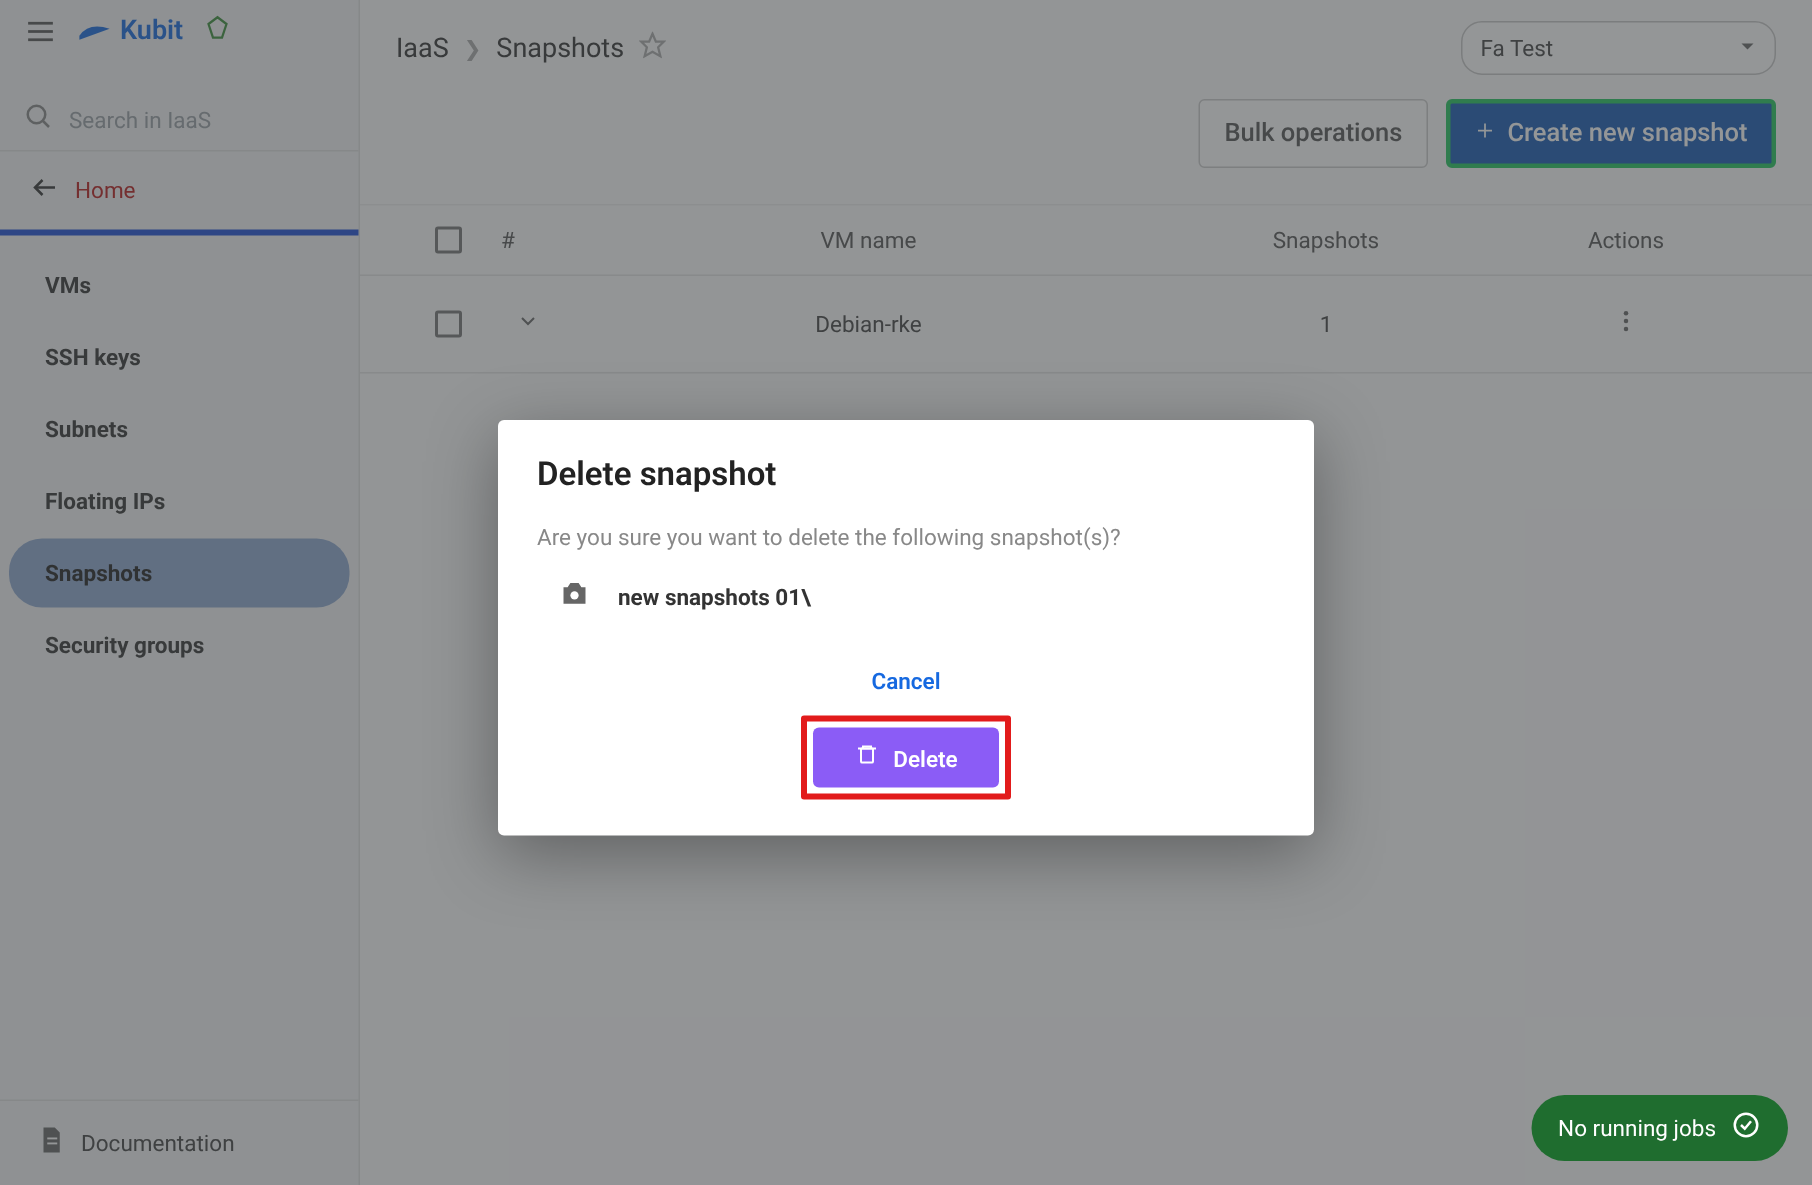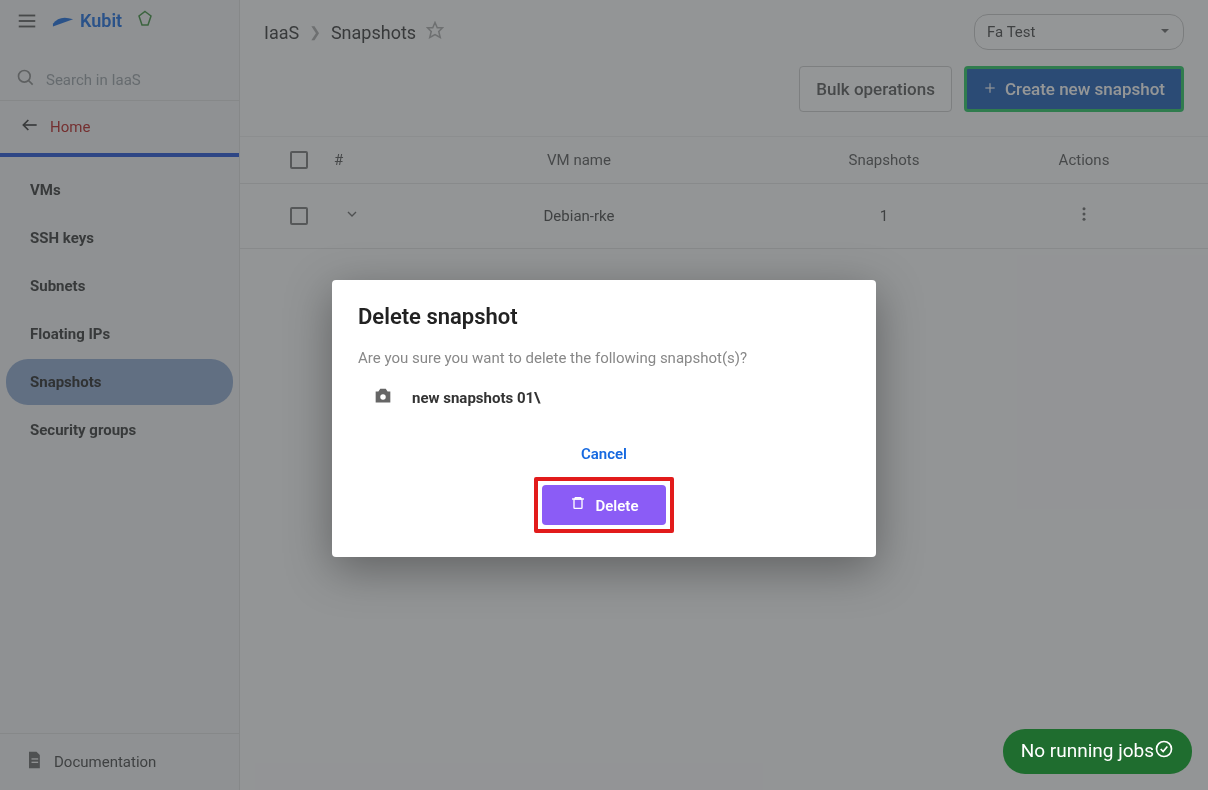--- a/index.html
+++ b/index.html
@@ -44,21 +44,21 @@
   .overlay { position:absolute; inset:0; background:rgba(60,63,66,0.55); display:flex; align-items:flex-start; justify-content:center; padding-top:280px;}
   .dialog { background:#fff; width:544px; border-radius:4px; box-shadow:0 12px 46px rgba(0,0,0,0.35); padding:24px 26px;}
   .dialog-title { font-size:22px; font-weight:600; color:#222; margin-bottom:20px;}
   .dialog-text { font-size:15px; color:#888; margin-bottom:18px;}
   .snap-line { display:flex; align-items:center; gap:18px; padding-left:14px; margin-bottom:34px;}
   .snap-name { font-weight:700; color:#333; font-size:15px;}
   .dialog-actions { display:flex; justify-content:flex-end; align-items:center; gap:14px;flex-direction:column;}
   .cancel-btn { color:#1669e0; font-weight:600; font-size:15px; cursor:pointer; background:none; border:none;}
   .delete-wrap { border:4px solid #e21b1b; padding:4px; border-radius:2px;}
   .delete-btn { background:#8b5cf6; color:#fff; border:none; border-radius:4px; padding:10px 28px; font-size:15px; font-weight:600; display:flex; align-items:flex-end; gap:10px; cursor:pointer;}
-  .jobs-pill { position:absolute; right:16px; bottom:16px; background:#1f6d2f; color:#fff; border-radius:22px; padding:10px 18px; display:flex; align-items:flex-start; font-size:19px;}
+  .jobs-pill { position:absolute; right:16px; bottom:16px; background:#1f6d2f; color:#fff; border-radius:22px; padding:10px 18px; display:flex; align-items:center; gap:10px; font-size:15px;}
 </style>
 </head>
 <body>
 
 <div class="app">
   <aside class="sidebar">
     <div class="sidebar-top">
       <span class="hamburger">
         <svg width="22" height="22" viewBox="0 0 24 24" fill="none" stroke="#555" stroke-width="2">
             <line x1="3" y1="6" x2="21" y2="6"></line>

